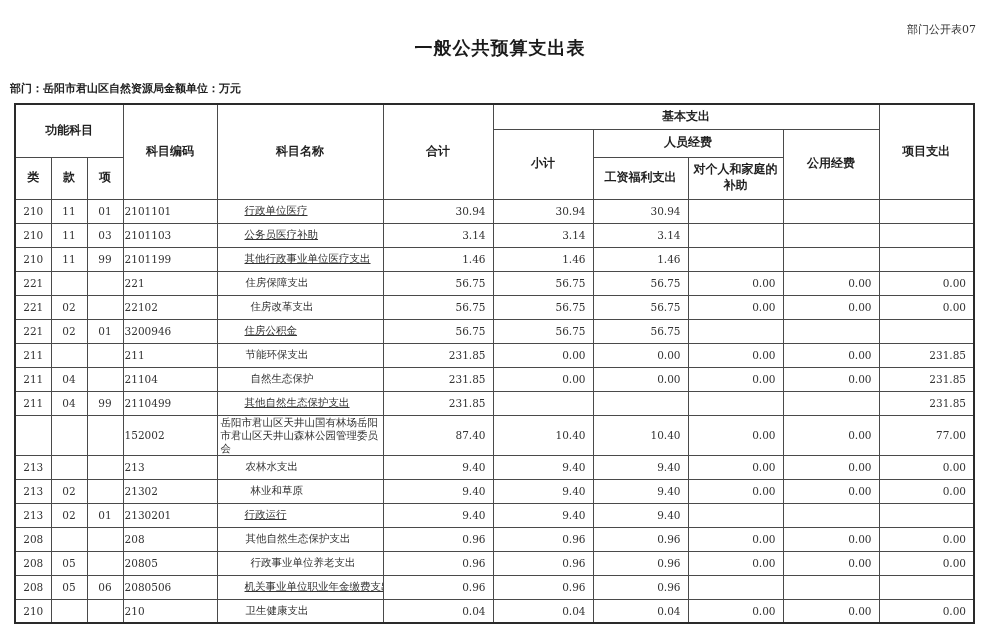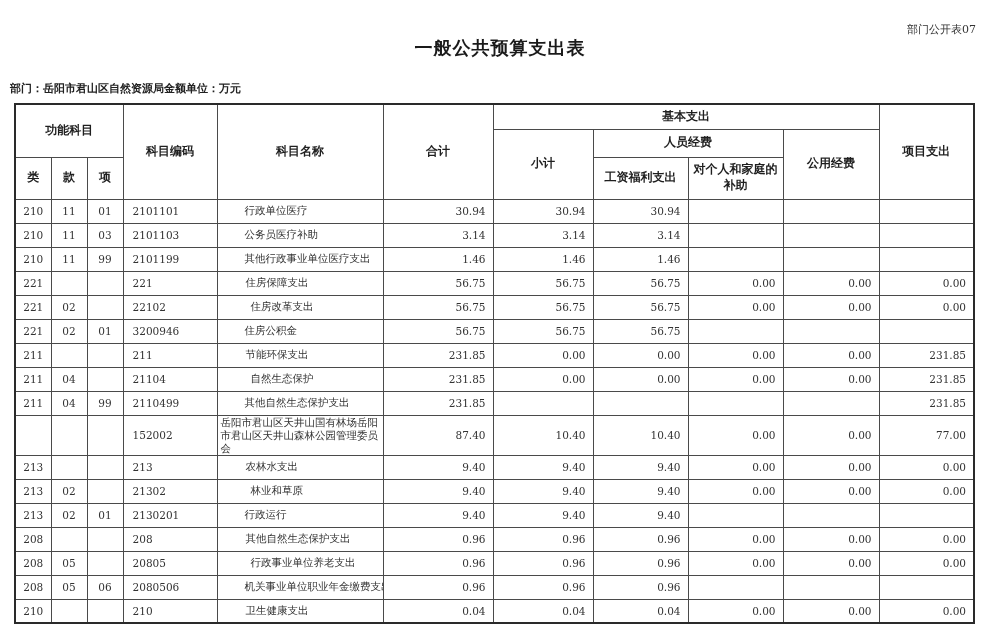--- a/index.html
+++ b/index.html
@@ -67,25 +67,25 @@
   table.budget td {
     font-size: 10.5px;
     height: 24px;
     vertical-align: middle;
     color: #333;
     white-space: nowrap;
   }
   tr.row { height: 24px; }
   tr.row.tall { height: 34px; }
   td.c-center { text-align: center; }
-  td.c-code { text-align: left; padding-left: 9px; margin-left: 32px; }
+  td.c-code { text-align: left; padding-left: 1px; margin-left: 32px; }
   td.c-num { text-align: right; padding-right: 7px; }
   td.c-name { text-align: left; padding-left: 28px; }
   td.c-name.ind1 { padding-left: 33px; }
-  td.c-name.ind2 { padding-left: 27px; }
+  td.c-name.ind2 { padding-left: 27px; text-decoration: underline; }
   td.c-name.wrap {
     white-space: normal;
     padding-left: 3px;
     padding-right: 3px;
     line-height: 13px;
     text-align: left;
   }
 </style>
 </head>
 <body>

